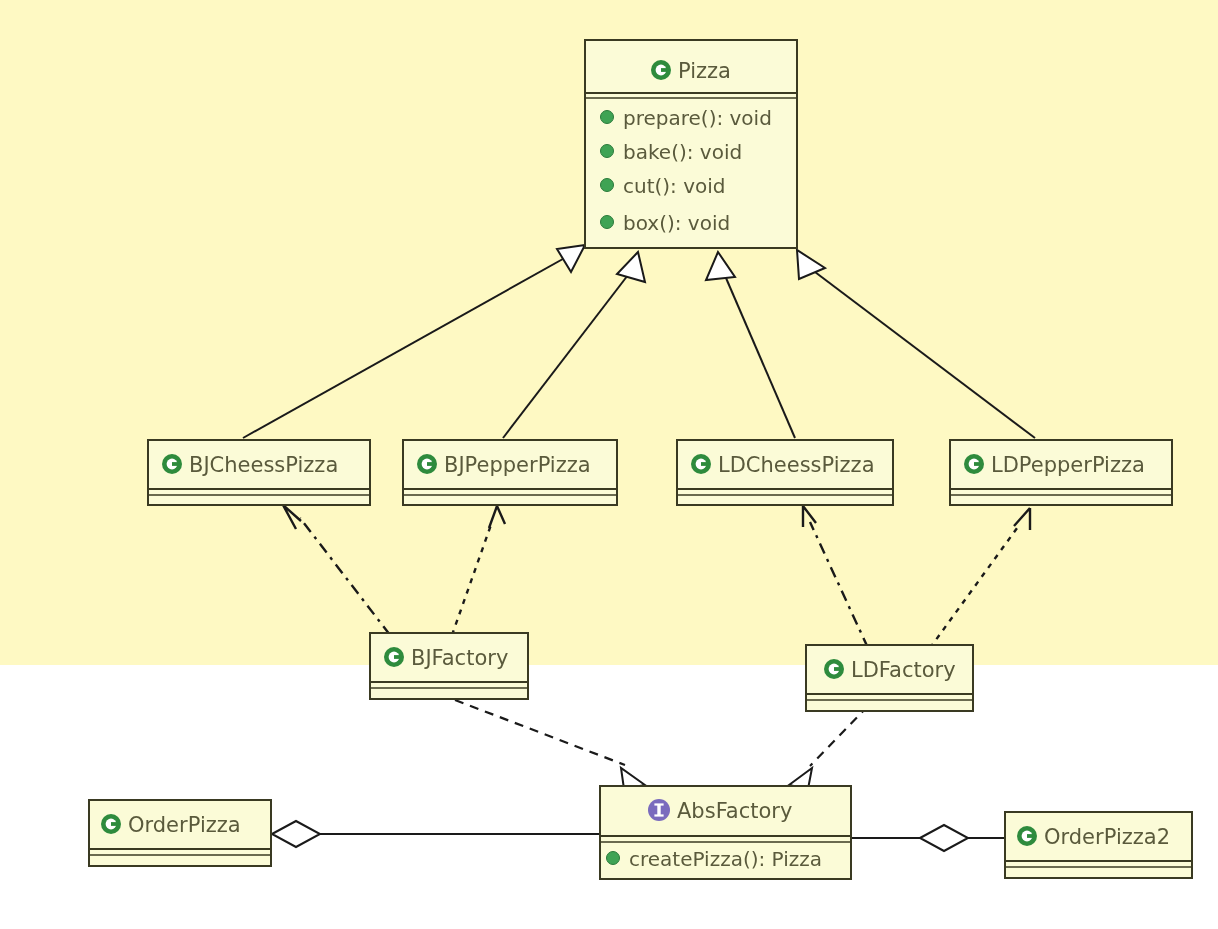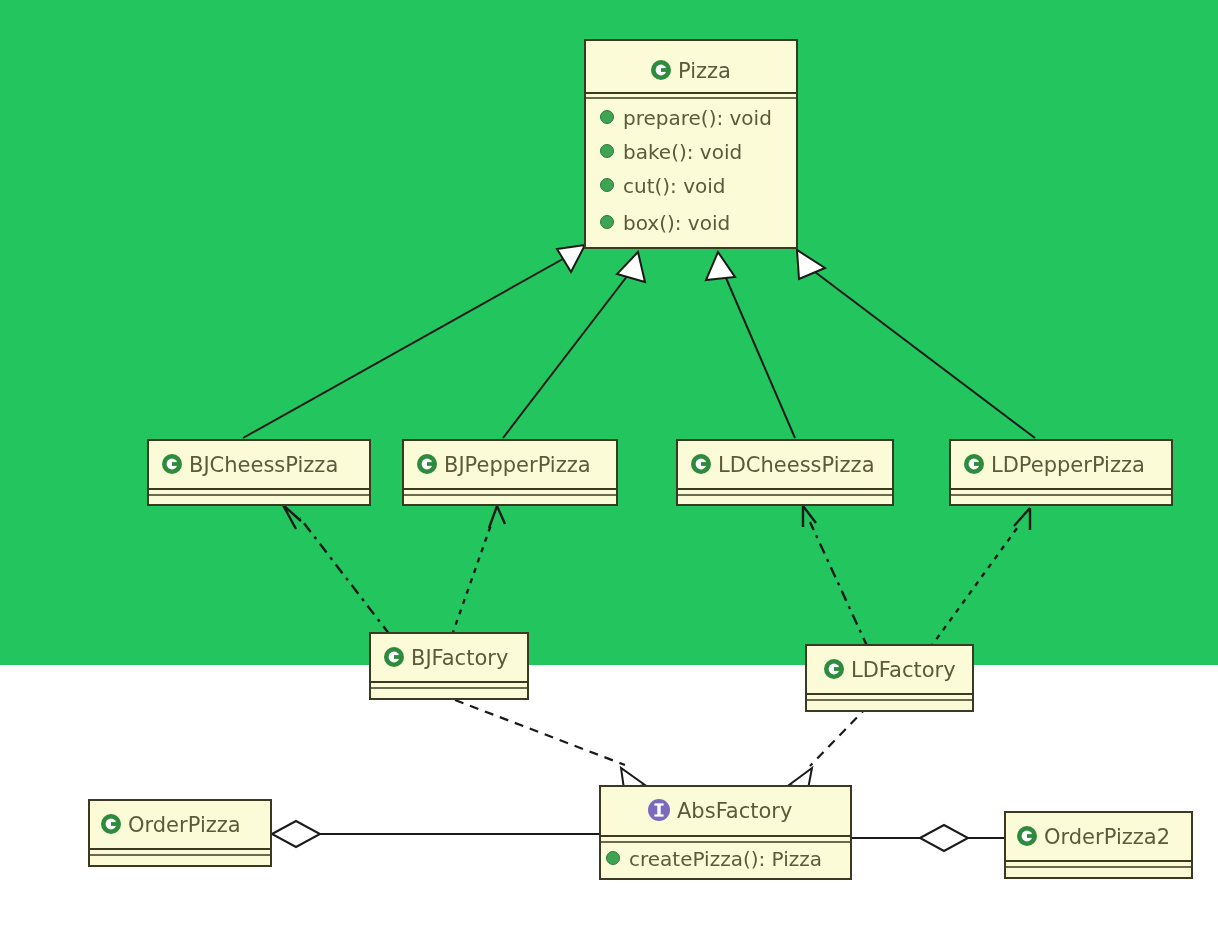--- a/index.html
+++ b/index.html
@@ -10,21 +10,21 @@
   body {
     width: 1218px;
     height: 929px;
     font-family: "DejaVu Sans", sans-serif;
     overflow: hidden;
   }
   #diagram-root {
     position: relative;
     width: 1218px;
     height: 665px;
-    background: #22c55e;
+    background: #fef9c3;
   }
   svg.uml-canvas {
     position: absolute;
     top: 0;
     left: 0;
     width: 1218px;
     height: 929px;
   }
   .uml-box-rect {
     fill: #fbfbd7;

